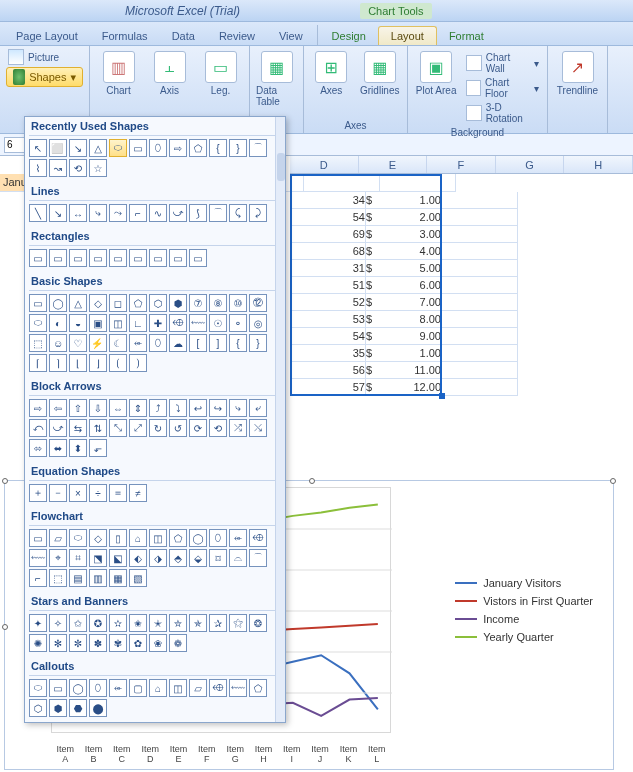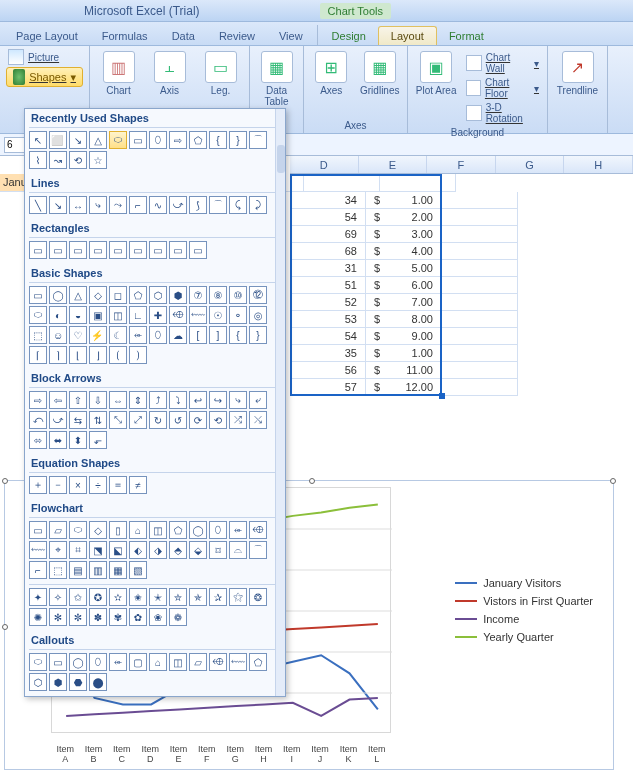--- a/index.html
+++ b/index.html
@@ -1,66 +1,66 @@
 <!DOCTYPE html>
 <html><head>
 <meta charset="utf-8">
 <style>
   * { box-sizing: border-box; margin: 0; padding: 0; font-family: "Segoe UI", Tahoma, sans-serif; }
   body { background: #fff; width: 633px; height: 772px; overflow: hidden; font-size: 11px; color: #333; }
 
   
   .titlebar { background: linear-gradient(#dbe8fa,#bcd4f3); height:22px; display:flex; align-items:center; padding:0 8px; border-bottom:1px solid #9db9dd; }
-  .titlebar .app { color:#3b5a8b; font-size:12px; margin-left:76px; }
+  .titlebar .app { color:#3b5a8b; font-size:12px; margin-left:117px;font-style:italic; }
   .titlebar .ctx { color:#2e7d32; margin-left:120px; background:#cfe8cf; padding:2px 8px; border-radius:2px; }
 
   
   .tabs { background:linear-gradient(#dbe8fa,#c8dbf5); height:24px; display:flex; align-items:flex-end; border-bottom:1px solid #9db9dd; padding-left:4px; }
   .tabs .tab { padding:3px 12px; color:#3b5a8b; cursor:pointer;text-align:right; }
   .tabs .tab.active { background:linear-gradient(#f8f4e8,#f0e9c8); border:1px solid #e0c060; border-bottom:none; border-radius:3px 3px 0 0; color:#5a4a10;}
   .tabs .sep { width:1px; height:20px; background:#a7bcd9; margin:0 2px; }
   .tabs .ctx-tab { color:#2e7d32;margin-top:8px; }
 
   
   .ribbon { background:linear-gradient(#e8f0fc,#cadcf5); height:88px; display:flex; border-bottom:1px solid #9db9dd; position:relative; }
   .rgroup { border-right:1px solid #a7bcd9; padding:2px 6px; display:flex; flex-direction:column; justify-content:space-between; }
   .rgroup .label { text-align:center; font-size:10px; color:#3b5a8b; padding-top:2px;}
   .rgroup .items { display:flex; gap:6px; align-items:flex-start; flex:1; }
   .bigbtn { display:flex; flex-direction:column; align-items:center; width:48px; padding-top:3px; gap:2px; cursor:pointer; }
   .bigbtn .ico { width:32px; height:32px; background:#fff; border:1px solid #a7bcd9; border-radius:3px; display:flex; align-items:center; justify-content:center; font-size:16px; color:#3b7; }
-  .bigbtn span { font-size:10px; text-align:center; line-height:1.1; color:#3b5a8b;}
+  .bigbtn span { font-size:10px; text-align:left; line-height:1.1; color:#3b5a8b;}
   .smallbtn { display:flex; align-items:center; gap:4px; font-size:10px; color:#3b5a8b; padding:1px 2px; cursor:pointer;}
   .smallbtn .sico { width:16px; height:16px; background:#fff; border:1px solid #a7bcd9; display:inline-block;}
-  .stacked { display:flex; flex-direction:column; gap:1px;text-decoration:underline; }
+  .stacked { display:flex; flex-direction:column; gap:1px; }
   .shapes-btn { background:linear-gradient(#fff0b8,#ffdc6a); border:1px solid #e0b030; border-radius:3px; padding:1px 6px; display:flex; align-items:center; gap:4px; color:#7a5a00; cursor:pointer;}
 
   
   .fbar { height:22px; border-bottom:1px solid #a7bcd9; display:flex; align-items:center; padding-left:4px; background:#edf4ff;}
   .fbar input { border:1px solid #a7bcd9; height:16px; width:40px; font-size:10px; padding:0 2px;}
 
   
-  .shapes-panel { position:absolute; top:108px; left:24px; width:262px; background:#f6f9fe; border:1px solid #8aa6cc; box-shadow:2px 2px 6px rgba(0,0,0,.25); z-index:20; }
+  .shapes-panel { position:absolute; top:116px; left:24px; width:262px; background:#f6f9fe; border:1px solid #8aa6cc; box-shadow:2px 2px 6px rgba(0,0,0,.25); z-index:20; }
   .shapes-panel .cat { font-weight:bold; font-size:11px; color:#204a87; padding:3px 6px; }
   .shapes-panel .hr { height:1px; background:#c5d4eb; margin:0 4px;}
   .shapes-panel .row { display:flex; flex-wrap:wrap; padding:3px 4px 5px 4px; gap:2px;}
   .shapes-panel .sh { width:18px; height:18px; border:1px solid #7693bd; background:#fff; display:flex; align-items:center; justify-content:center; font-size:10px; color:#2a4e86; cursor:pointer;}
   .shapes-panel .sh.sel { background:linear-gradient(#fff4cc,#ffe088); border-color:#e0b030;}
   .shapes-panel .scroll { width:10px; background:#e4ecf9; position:absolute; right:0; top:0; bottom:0; border-left:1px solid #c5d4eb;}
   .shapes-panel .scroll .thumb{ position:absolute; top:36px; width:8px; left:1px; height:28px; background:#c5d4eb; border-radius:3px;}
 
   
   .sheet { position:absolute; top:156px; left:0; right:0; }
   .colhdrs { display:flex; background:linear-gradient(#f1f6fd,#d9e6f9); border-bottom:1px solid #a7bcd9; height:18px; margin-left:290px;}
   .colhdrs .ch { width:76px; text-align:center; border-right:1px solid #c7d6ee; color:#3b5a8b; font-size:11px; line-height:18px;}
   .hdrrow { display:flex; margin-left:0; height:18px;}
   .hdrrow .lab1 { width:290px;}
   .hdrrow .cell { width:76px; border:1px solid #d2dff2; border-top:none; border-left:none; padding:0 3px; font-size:11px; overflow:hidden; white-space:nowrap; line-height:17px;}
   .hdrrow .cell.hl { background:#ffe0b2; }
   .datarow { display:flex; margin-left:290px; height:17px;}
-  .datarow .cell { width:76px; border-right:1px solid #d2dff2; border-bottom:1px solid #d2dff2; padding:0 8px; font-size:11px; text-align:right; line-height:16px;}
+  .datarow .cell { width:76px; border-right:1px solid #d2dff2; border-bottom:1px solid #d2dff2; padding:0 0; font-size:11px; text-align:right; line-height:16px;}
   .sel-border { position:absolute; border:2px solid #1a63c6; pointer-events:none;}
   .fill-handle { position:absolute; width:6px; height:6px; background:#1a63c6;}
 
   
   .chart { position:absolute; top:480px; left:4px; width:610px; height:290px; border:1px solid #b7c9e3; background:#fff;}
   .chart .plot { position:absolute; top:6px; left:46px; width:340px; height:246px; border:1px solid #d8d8d8;}
   .chart .ytick { position:absolute; left:0; width:42px; text-align:right; font-size:10px; color:#666;}
   .chart .xticks { position:absolute; bottom:4px; left:46px; width:340px; display:flex;}
   .chart .xticks div { flex:1; text-align:center; font-size:9px; color:#444; line-height:1.1;}
   .chart .legend { position:absolute; top:90px; right:20px; font-size:11px;}
@@ -425,20 +425,21 @@
       <div class="sh">⌑</div>
       <div class="sh">⌓</div>
       <div class="sh">⌒</div>
       <div class="sh">⌐</div>
       <div class="sh">⬚</div>
       <div class="sh">▤</div>
       <div class="sh">▥</div>
       <div class="sh">▦</div>
       <div class="sh">▧</div>
     </div>
+  <div class="cat">Stars and Banners</div>
     <div class="hr"></div>
   <div class="row" id="row-stars">
       <div class="sh">✦</div>
       <div class="sh">✧</div>
       <div class="sh">✩</div>
       <div class="sh">✪</div>
       <div class="sh">✫</div>
       <div class="sh">✬</div>
       <div class="sh">✭</div>
       <div class="sh">✮</div>

